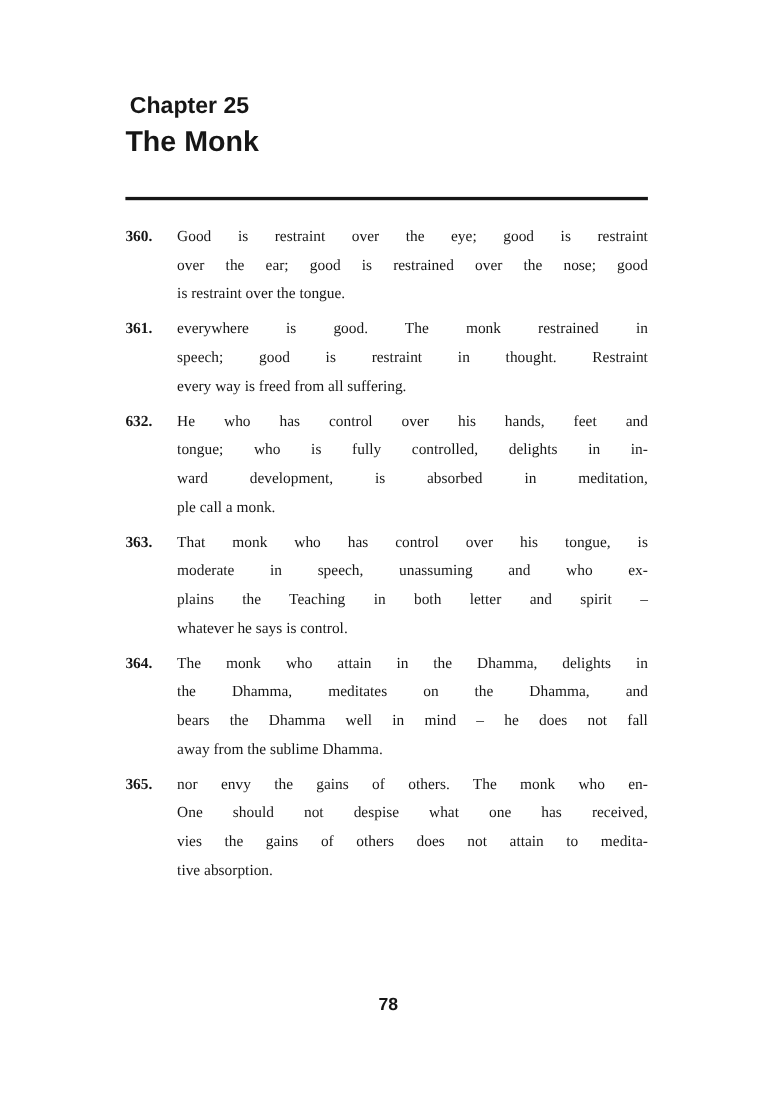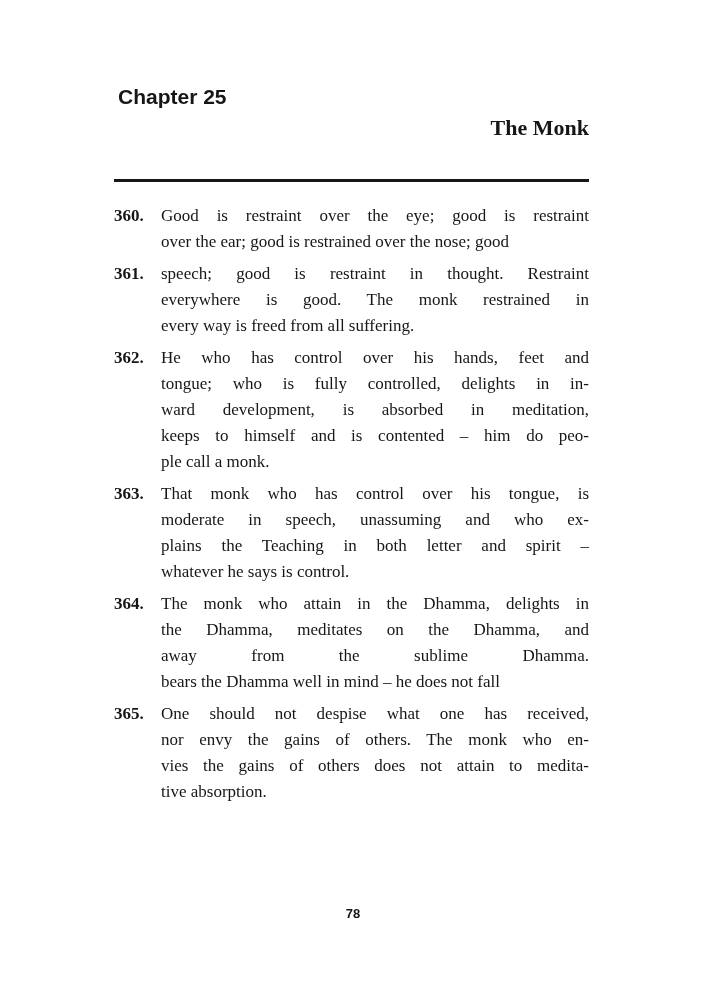--- a/index.html
+++ b/index.html
@@ -24,36 +24,36 @@
     padding: 84px 117px 0 114px; 
   }
   .chapter-label {
     font-family: "Liberation Sans", "DejaVu Sans", sans-serif;
     font-weight: bold;
     font-size: 21px;
     line-height: 26px;
     margin-left: 4px;
   }
   .chapter-title {
-    font-family: Liberation Serif, serif;
+    font-family: Liberation Sans, sans-serif;
     font-weight: bold;
-    font-size: 22px;
+    font-size: 26px;
     line-height: 36px;
-    text-align: right;
+    text-align: left;
   }
   .rule {
     height: 3px;
     background: var(--ink);
     margin-top: 33px;
     border: none;
   }
   .verses {
     margin-top: 21px;
     font-family: "Liberation Serif", "DejaVu Serif", serif;
-    font-size: 17px;
+    font-size: 14px;
     line-height: 26px;
   }
   .verse {
     position: relative;
     padding-left: 47px;
     margin-bottom: 6px;
   }
   .verse-num {
     position: absolute;
     left: 0;
@@ -68,86 +68,86 @@
     text-align-last: left;
   }
   .page-footer {
     position: absolute;
     top: 901px;
     left: 0;
     right: 0;
     text-align: center;
     font-family: "Liberation Sans", "DejaVu Sans", sans-serif;
     font-weight: bold;
-    font-size: 13px;
+    font-size: 16px;
     line-height: 26px;
   }
 </style>
 </head>
 <body>
 
 <div class="page">
   <div class="content">
     <div class="chapter-label">Chapter 25</div>
     <div class="chapter-title">The Monk</div>
     <div class="rule"></div>
     <div class="verses">
   <div class="verse">
     <span class="verse-num">360.</span>
     <div class="verse-text">
             <div class="verse-line">Good is restraint over the eye; good is restraint</div>
             <div class="verse-line">over the ear; good is restrained over the nose; good</div>
+            <div class="verse-line">is restraint over the tongue.</div>
           </div>
   </div>
 
   <div class="verse">
     <span class="verse-num">361.</span>
     <div class="verse-text">
+            <div class="verse-line">everywhere is good. The monk restrained in</div>
             <div class="verse-line">speech; good is restraint in thought. Restraint</div>
-            <div class="verse-line">everywhere is good. The monk restrained in</div>
             <div class="verse-line">every way is freed from all suffering.</div>
           </div>
   </div>
 
   <div class="verse">
-    <span class="verse-num">362.</span>
+    <span class="verse-num">632.</span>
     <div class="verse-text">
             <div class="verse-line">He who has control over his hands, feet and</div>
             <div class="verse-line">tongue; who is fully controlled, delights in in-</div>
             <div class="verse-line">ward development, is absorbed in meditation,</div>
-            <div class="verse-line">keeps to himself and is contented – him do peo-</div>
             <div class="verse-line">ple call a monk.</div>
           </div>
   </div>
 
   <div class="verse">
     <span class="verse-num">363.</span>
     <div class="verse-text">
             <div class="verse-line">That monk who has control over his tongue, is</div>
             <div class="verse-line">moderate in speech, unassuming and who ex-</div>
             <div class="verse-line">plains the Teaching in both letter and spirit –</div>
             <div class="verse-line">whatever he says is control.</div>
           </div>
   </div>
 
   <div class="verse">
     <span class="verse-num">364.</span>
     <div class="verse-text">
             <div class="verse-line">The monk who attain in the Dhamma, delights in</div>
             <div class="verse-line">the Dhamma, meditates on the Dhamma, and</div>
+            <div class="verse-line">bears the Dhamma well in mind – he does not fall</div>
             <div class="verse-line">away from the sublime Dhamma.</div>
-            <div class="verse-line">bears the Dhamma well in mind – he does not fall</div>
           </div>
   </div>
 
   <div class="verse">
     <span class="verse-num">365.</span>
     <div class="verse-text">
+            <div class="verse-line">nor envy the gains of others. The monk who en-</div>
             <div class="verse-line">One should not despise what one has received,</div>
-            <div class="verse-line">nor envy the gains of others. The monk who en-</div>
             <div class="verse-line">vies the gains of others does not attain to medita-</div>
             <div class="verse-line">tive absorption.</div>
           </div>
   </div>
 </div>
   </div>
   <div class="page-footer">
     <span>78</span>
   </div>
 </div>

